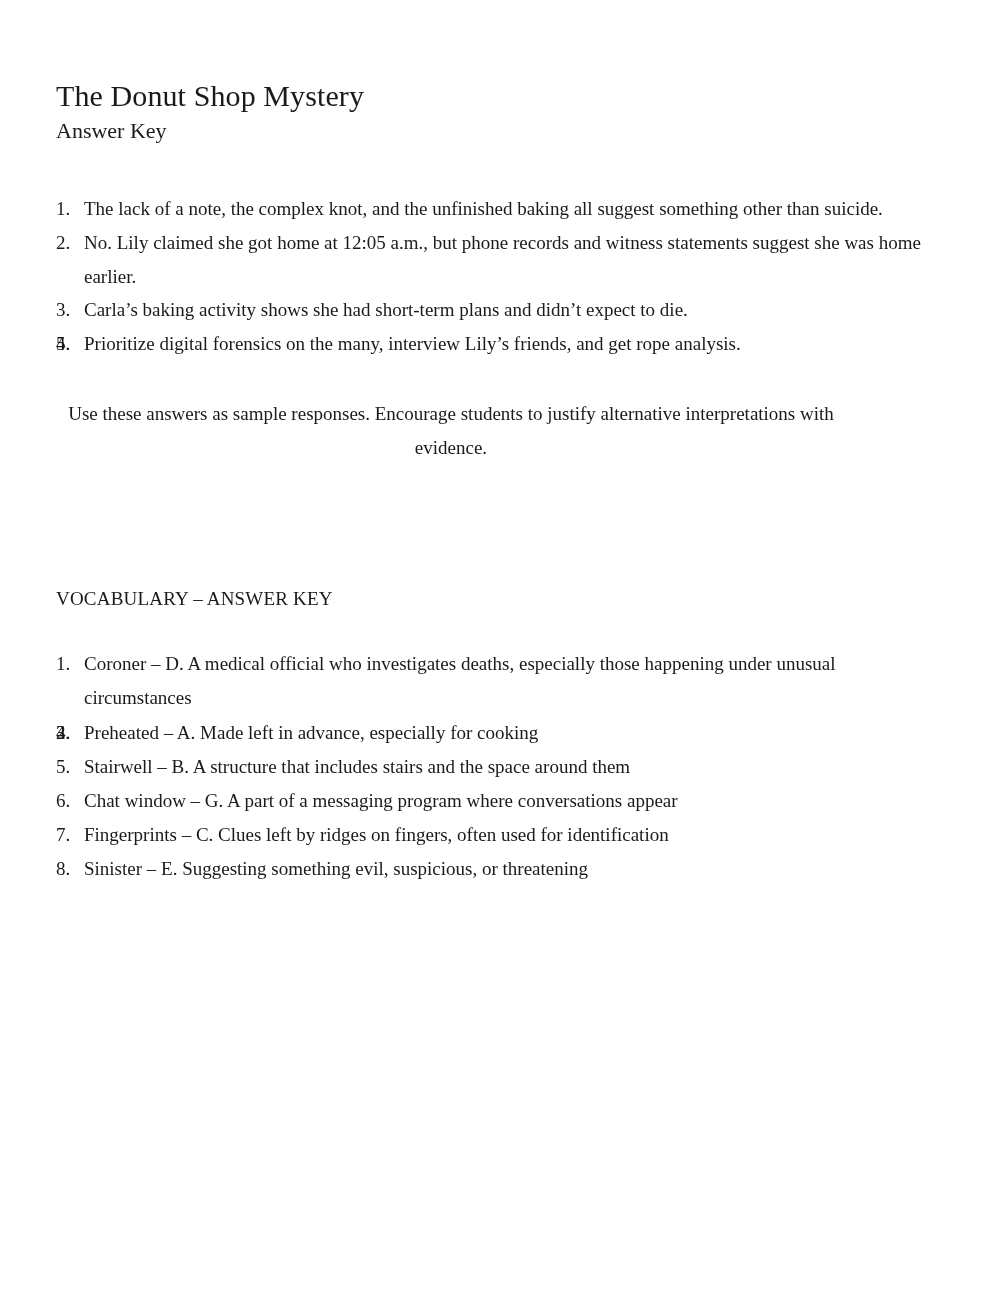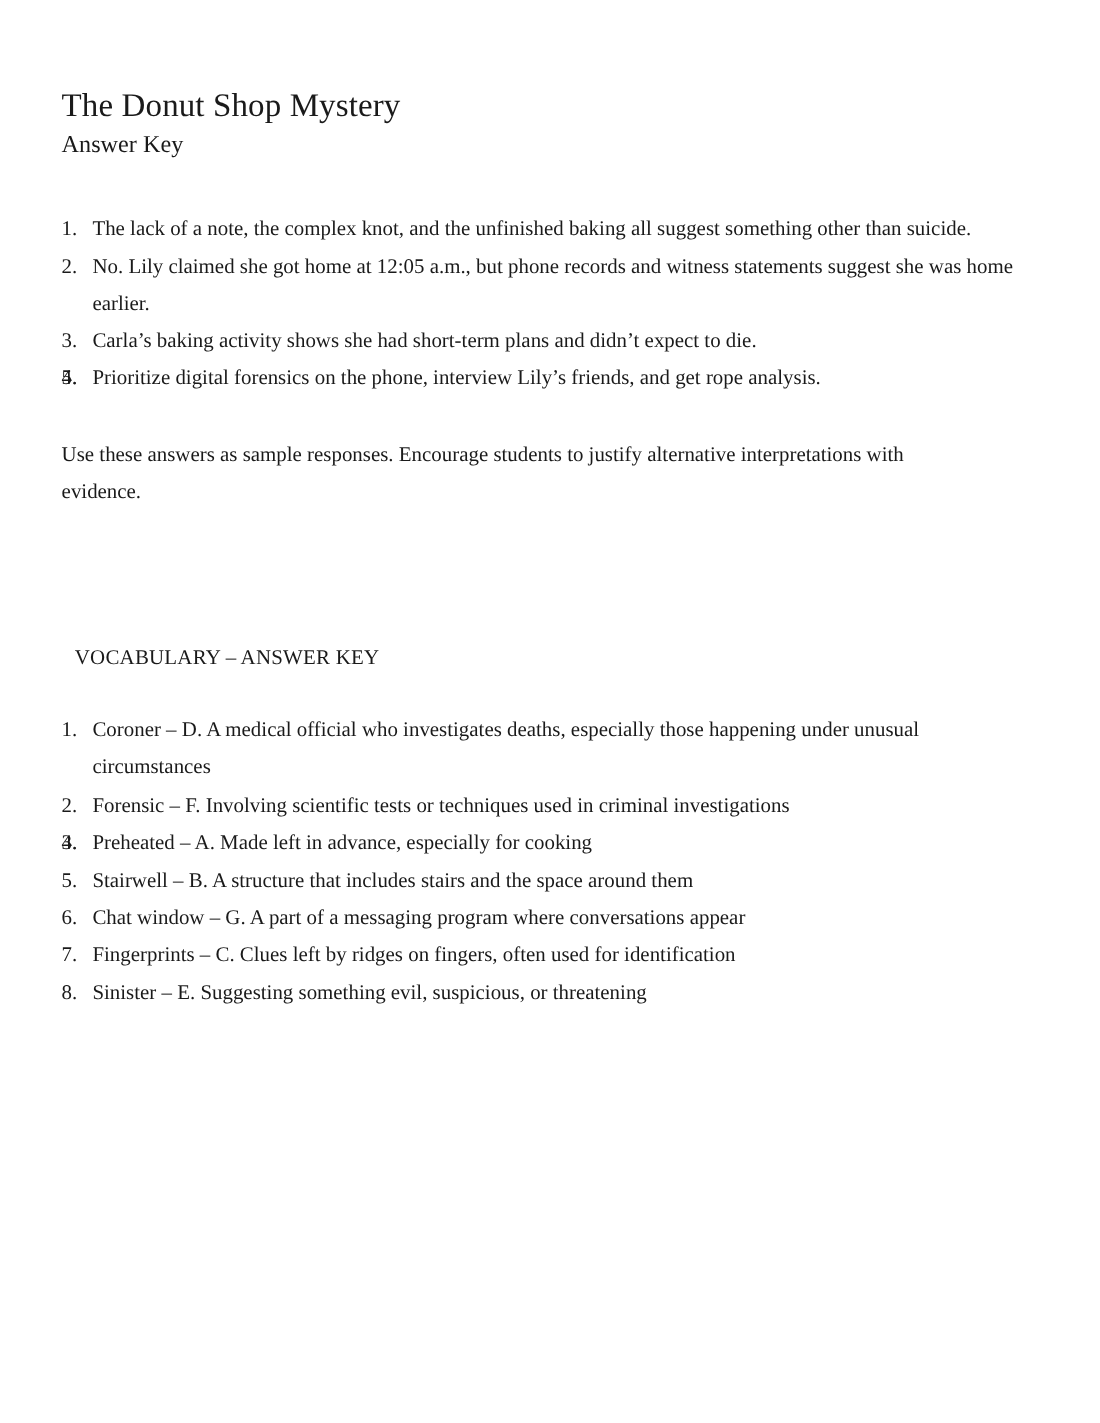--- a/index.html
+++ b/index.html
@@ -66,32 +66,33 @@
   ol.answers > li {
     margin-bottom: 0;
   }
 
   
   .note {
     font-size: 19px;
     line-height: 1.78;
     margin: 36px 0 0 0;
     max-width: 790px;
+    text-align: center;
   }
 
   
   .vocab-section {
     margin-top: 120px;
   }
   .vocab-heading {
     font-size: 19px;
     font-weight: 400;
     line-height: 1.5;
     letter-spacing: 0.2px;
-    margin: 12px;
+    margin: 0;
   }
   .vocab-list-wrap {
     margin-top: 34px;
   }
   ol.vocab > li {
     line-height: 1.80;
   }
 </style>
 </head>
 <body>
@@ -111,37 +112,37 @@
       <li>
         <span class="num">2.</span><span>No. Lily claimed she got home at 12:05 a.m., but phone records and witness statements suggest she was home earlier.</span>
       </li>
       <li>
         <span class="num">3.</span><span>Carla’s baking activity shows she had short-term plans and didn’t expect to die.</span>
       </li>
       <li>
         <span class="num">4.</span>
       </li>
       <li>
-        <span class="num">5.</span><span>Prioritize digital forensics on the phone, interview Lily’s friends, and get rope analysis.</span>
+        <span class="num">5.</span><span>Prioritize digital forensics on the many, interview Lily’s friends, and get rope analysis.</span>
       </li>
     </ol>
 
     <p class="note">Use these answers as sample responses. Encourage students to justify alternative interpretations with evidence.</p>
   </section>
 
   <section class="vocab-section">
     <h2 class="vocab-heading">VOCABULARY – ANSWER KEY</h2>
 
     <div class="vocab-list-wrap">
       <ol class="vocab">
         <li>
           <span class="num">1.</span><span>Coroner – D. A medical official who investigates deaths, especially those happening under unusual circumstances</span>
         </li>
         <li>
-          <span class="num">2.</span><span>Forensic – F. Involving scientific tests or techniques used in criminal investigations</span>
+          <span class="num">2.</span>
         </li>
         <li>
           <span class="num">3.</span>
         </li>
         <li>
           <span class="num">4.</span><span>Preheated – A. Made left in advance, especially for cooking</span>
         </li>
         <li>
           <span class="num">5.</span><span>Stairwell – B. A structure that includes stairs and the space around them</span>
         </li>

